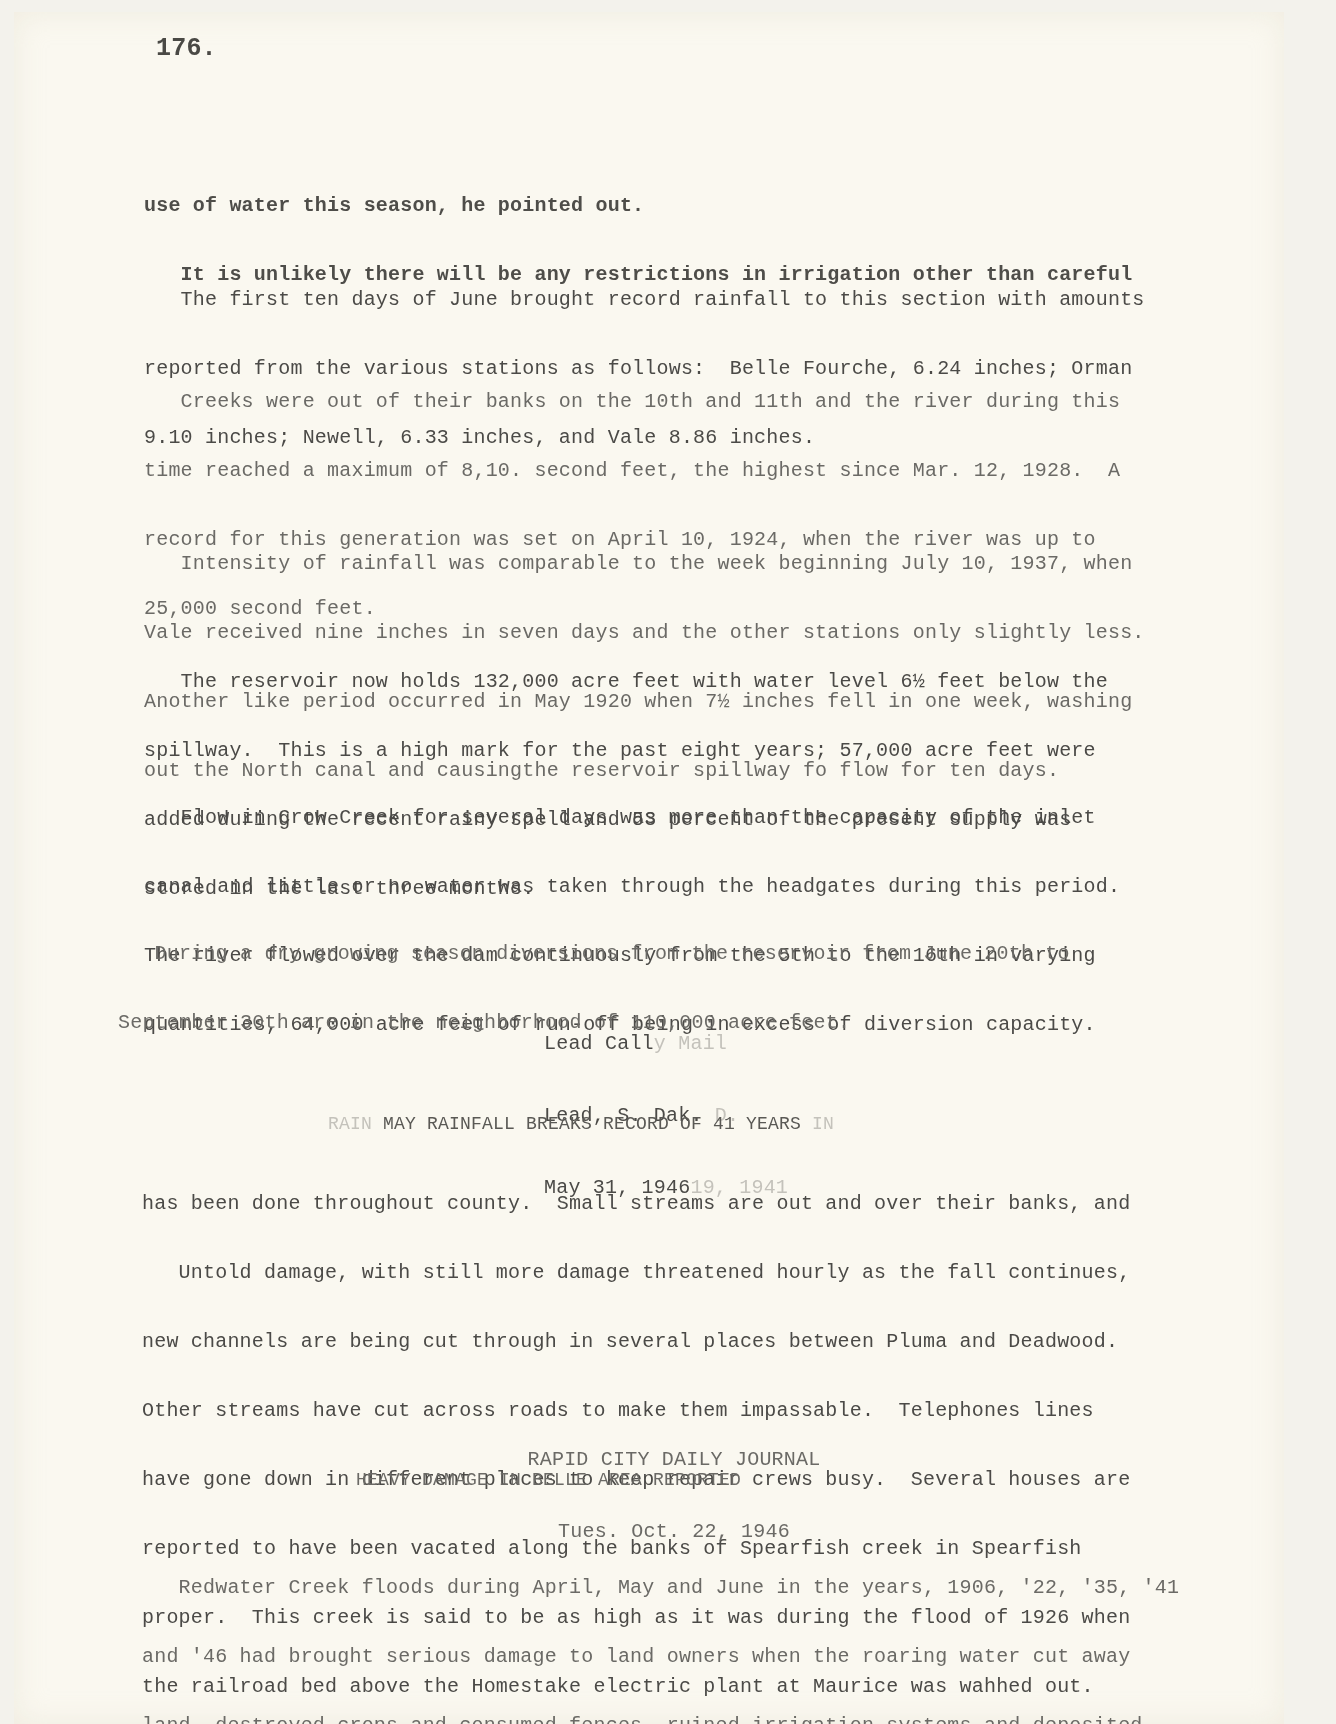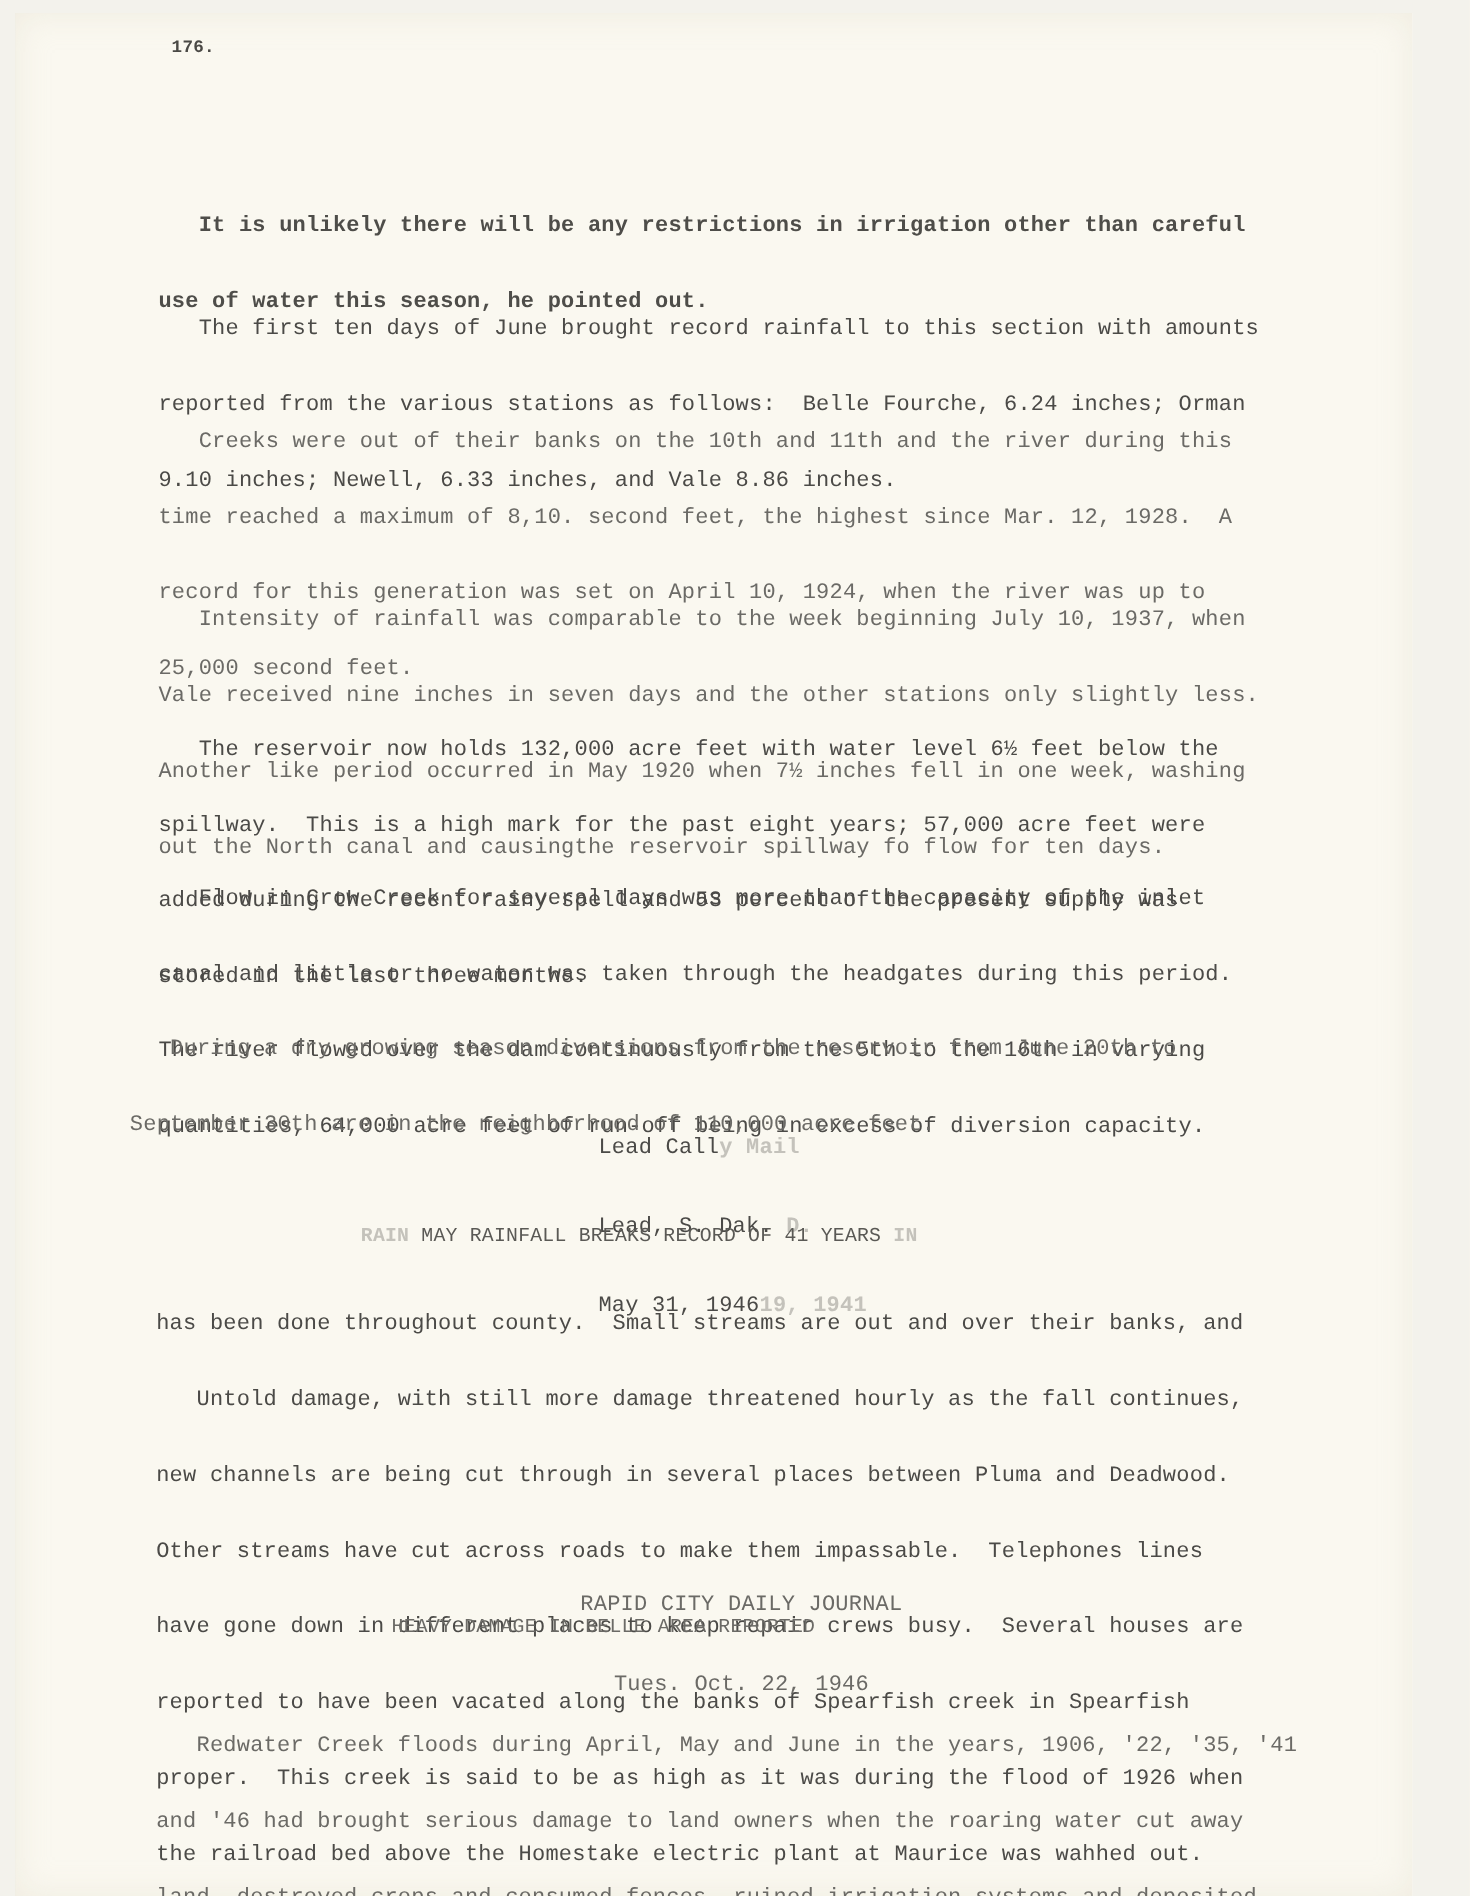--- a/index.html
+++ b/index.html
@@ -22,60 +22,60 @@
     .mono {
       font-family: "Liberation Mono", "DejaVu Sans Mono", monospace;
       color: #4b4a47;
       font-size: 20px;
       letter-spacing: 0.2px;
     }
     .page-number {
       position: absolute;
       left: 142px;
       top: 22px;
-      font-size: 16px;
+      font-size: 25px;
       font-weight: bold;
       color: #4a4945;
     }
     .para {
       position: absolute;
       left: 130px;
       width: 1150px;
       line-height: 23px;
       white-space: pre;
     }
     .para .line { display: block; }
     .bold-ish { font-weight: bold; color: #4e4d49; }
     .centered-block {
       position: absolute;
       white-space: pre;
       line-height: 24px;
     }
     .ghost {
       color: #c4c2bb;
-      font-weight: bold;
+      font-weight: normal;
     }
     .headline {
       position: absolute;
       white-space: pre;
       font-size: 18px;
       color: #5a5955;
     }
     .light { color: #6b6a66; }
   </style>
 </head>
 <body>
 
 <div class="page">
 
   <div class="mono page-number">176.</div>
 
   <div class="mono para bold-ish" style="top:136px;">
+    <span class="line">use of water this season, he pointed out.</span>
     <span class="line">   It is unlikely there will be any restrictions in irrigation other than careful</span>
-    <span class="line">use of water this season, he pointed out.</span>
   </div>
 
   <div class="mono para" style="top:230px;">
     <span class="line">   The first ten days of June brought record rainfall to this section with amounts</span>
     <span class="line">reported from the various stations as follows:  Belle Fourche, 6.24 inches; Orman</span>
     <span class="line">9.10 inches; Newell, 6.33 inches, and Vale 8.86 inches.</span>
   </div>
 
   <div class="mono para light" style="top:332px;">
     <span class="line">   Creeks were out of their banks on the 10th and 11th and the river during this</span>

